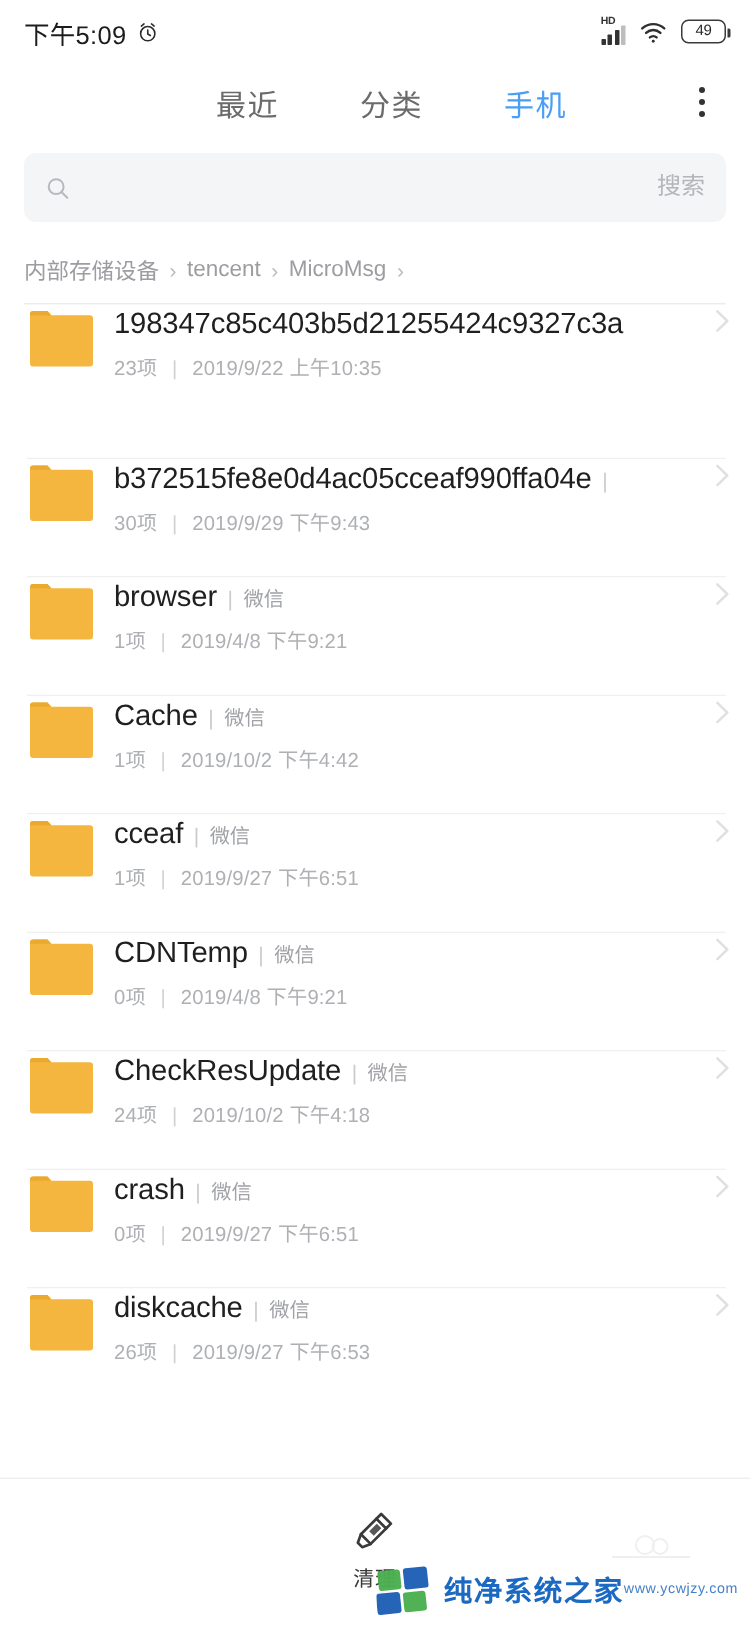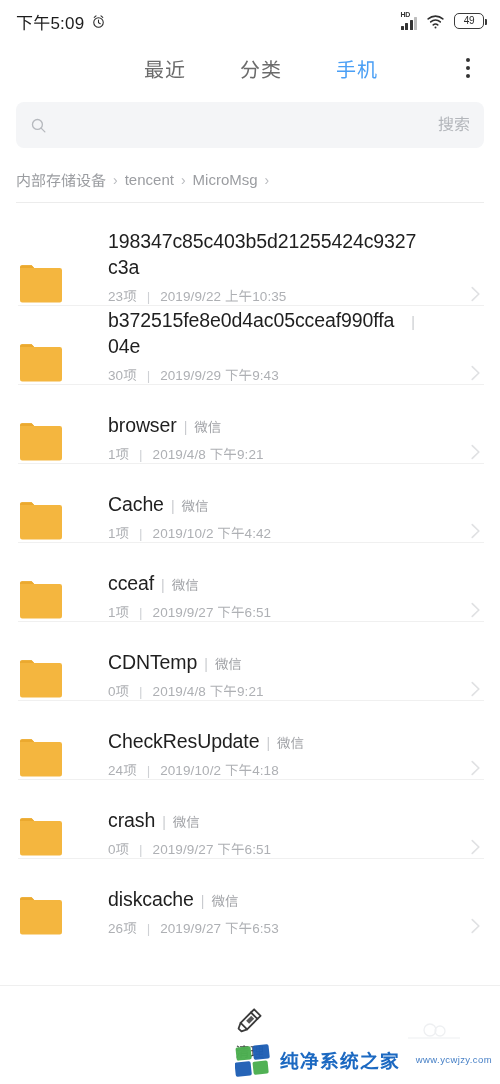--- a/index.html
+++ b/index.html
@@ -84,24 +84,23 @@
     flex-wrap:nowrap; font-size:15px; color:#9b9da1; gap:2px;
   }
   .crumb{ white-space:nowrap; cursor:pointer; }
   .crumb-sep{ margin:0 5px; color:#b9bbbf; font-size:14px; }
   .crumb-sep.last{ margin-left:5px; }
   .divider{ height:1px; background:#ececec; margin:0 16px; }
 
   
   .list{ height:747px; overflow:hidden; position:relative; }
   .row{
-    display:flex; align-items:flex-end; padding:0 14px 0 18px;
+    display:flex; align-items:flex-start; padding:0 8px 0 18px;
     min-height:78px; position:relative; background:#fff;
     cursor:pointer;
-    gap:32px;
   }
   .row.tall{ min-height:102px; }
   .row-sep{ height:1px; background:#f0f0f0; margin:0 16px 0 18px; }
 
   .folder{
     width:44px; height:44px; flex:none; position:relative; margin-right:14px;
   }
   .folder svg{ display:block; width:44px; height:44px; }
 
   .row-main{ flex:1; min-width:0; padding-right:10px; }
@@ -139,21 +138,21 @@
     position:absolute; right:8px; bottom:6px;
     display:flex; align-items:center; gap:7px; opacity:.97;
     pointer-events:none;
   }
   .wm-logo{ width:38px; height:34px; flex:none; }
   .wm-text{ display:flex; flex-direction:row; line-height:1; }
   .wm-title{
     font-size:19px; font-weight:bold; color:#1565c0; letter-spacing:1px;
     font-family:"DejaVu Sans",sans-serif;
   }
-  .wm-url{ font-size:9.5px; color:#3f7bc4; letter-spacing:.4px; margin-top:3px;margin-left:16px; }
+  .wm-url{ font-size:9.5px; color:#3f7bc4; letter-spacing:.4px; margin-top:3px; }
   .wm-cloud{
     position:absolute; right:36px; bottom:42px; width:60px; height:22px;
     opacity:.35;
   }
 </style>
 </head>
 <body>
 
 <div class="phone">
 

